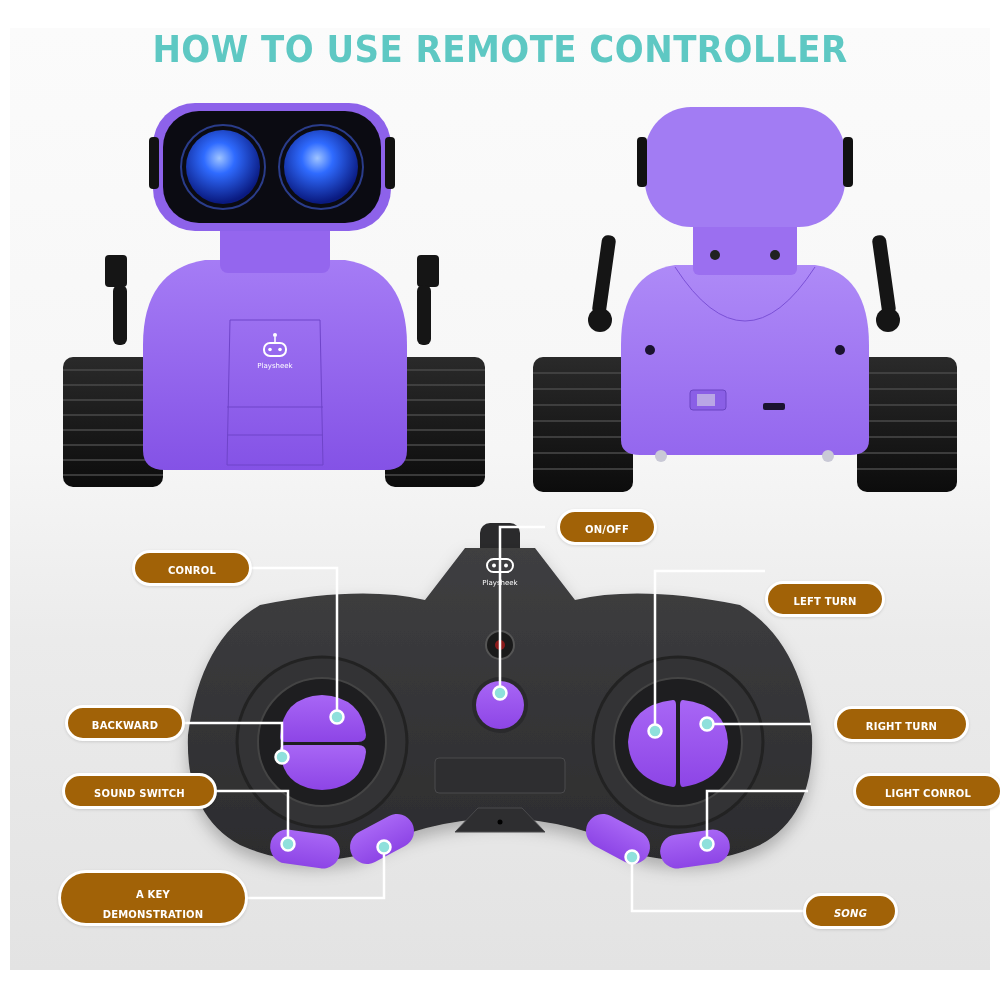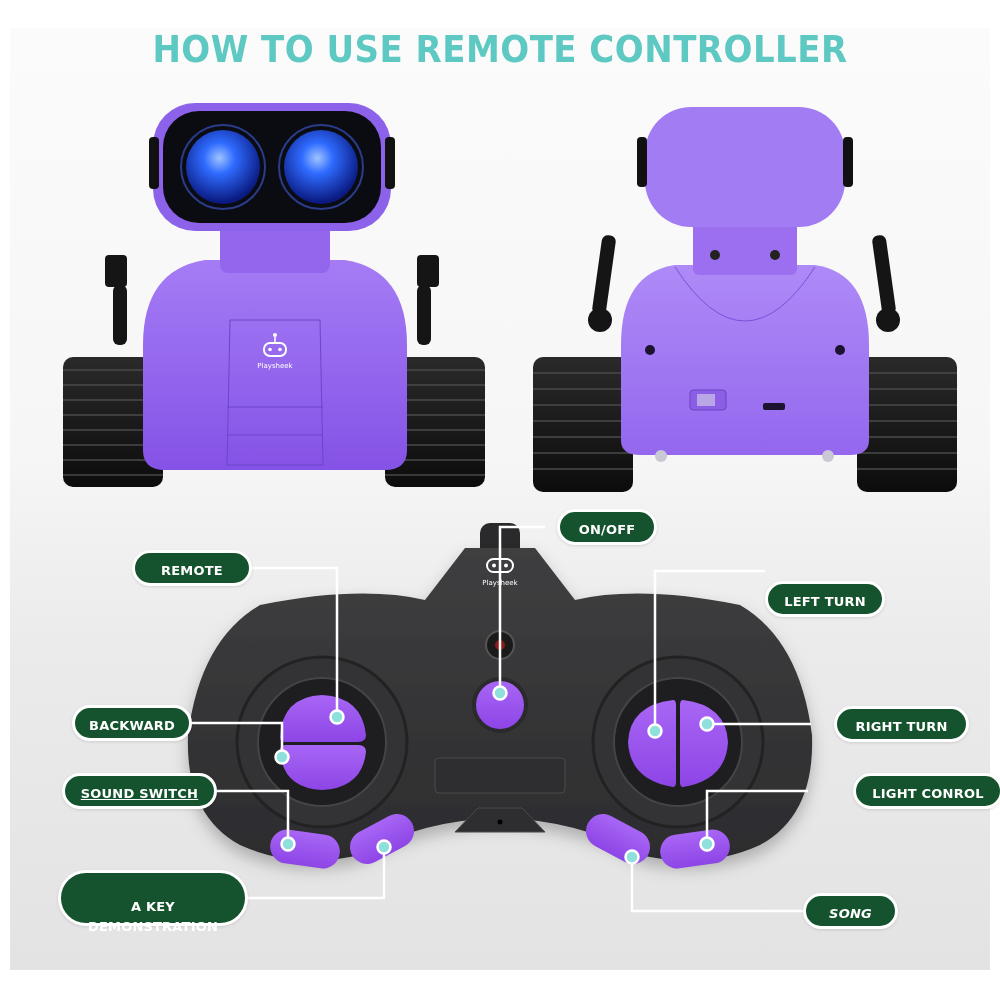--- a/index.html
+++ b/index.html
@@ -5,25 +5,25 @@
   html, body { margin: 0; padding: 0; background: #ffffff; }
   body { width: 1000px; height: 1000px; position: relative; overflow: hidden;
          font-family: "Liberation Sans", "DejaVu Sans", sans-serif; }
   .panel { position: absolute; left: 10px; top: 28px; width: 980px; height: 942px;
            background: linear-gradient(180deg, #fbfbfb 0%, #f6f6f6 45%, #ebebeb 65%, #e3e3e3 100%); }
   .title { position: absolute; left: 0; top: 28px; width: 1000px; text-align: center;
            font-weight: 900; font-size: 37px; letter-spacing: 0.5px; color: #5ec8c3;
            font-family: "DejaVu Sans", sans-serif; transform: scaleX(0.92); }
   .robot { position: absolute; }
   .label { position: absolute; height: 36px; line-height: 36px; border-radius: 20px;
-           background: #14532d; border: 3px solid #ffffff; box-sizing: border-box;
-           color: #ffffff; font-weight: 700; font-size: 13px; text-align: center;
+           background: #a16207; border: 3px solid #ffffff; box-sizing: border-box;
+           color: #ffffff; font-weight: 700; font-size: 10px; text-align: center;
            font-family: "DejaVu Sans", sans-serif; letter-spacing: 0.2px;
            box-shadow: 0 1px 3px rgba(0,0,0,0.12); cursor: default; }
-  .label.two { height: 56px; line-height: 20px; padding-top: 24px; border-radius: 28px; }
+  .label.two { height: 56px; line-height: 20px; padding-top: 12px; border-radius: 28px; }
   svg { display: block; }
 </style>
 </head>
 <body>
 
 <div class="panel"></div>
 
 <div class="title">HOW TO USE REMOTE CONTROLLER</div>
 
 <div class="robot" style="left:55px;top:95px;width:440px;height:410px;">
@@ -236,24 +236,24 @@
       <circle cx="282" cy="757" r="6.5"></circle>
       <circle cx="707" cy="724" r="6.5"></circle>
       <circle cx="288" cy="844" r="6.5"></circle>
       <circle cx="707" cy="844" r="6.5"></circle>
       <circle cx="384" cy="847" r="6.5"></circle>
       <circle cx="632" cy="857" r="6.5"></circle>
     </g>
   </svg>
 </div>
 
-<div class="label" style="left:132px;top:550px;width:120px;">REMOTE</div>
+<div class="label" style="left:132px;top:550px;width:120px;">CONROL</div>
 <div class="label" style="left:557px;top:509px;width:100px;">ON/OFF</div>
 <div class="label" style="left:765px;top:581px;width:120px;">LEFT TURN</div>
-<div class="label" style="left:72px;top:705px;width:120px;">BACKWARD</div>
+<div class="label" style="left:65px;top:705px;width:120px;">BACKWARD</div>
 <div class="label" style="left:834px;top:706px;width:135px;">RIGHT TURN</div>
-<div class="label" style="left:62px;top:773px;width:155px;text-decoration:underline;">SOUND SWITCH</div>
+<div class="label" style="left:62px;top:773px;width:155px;">SOUND SWITCH</div>
 <div class="label" style="left:853px;top:773px;width:150px;">LIGHT CONROL</div>
 <div class="label two" style="left:58px;top:870px;width:190px;">
   <div>A KEY</div>
   <div>DEMONSTRATION</div>
 </div>
 <div class="label" style="left:803px;top:893px;width:95px;font-style:italic;">SONG</div>
 
 </body></html>

